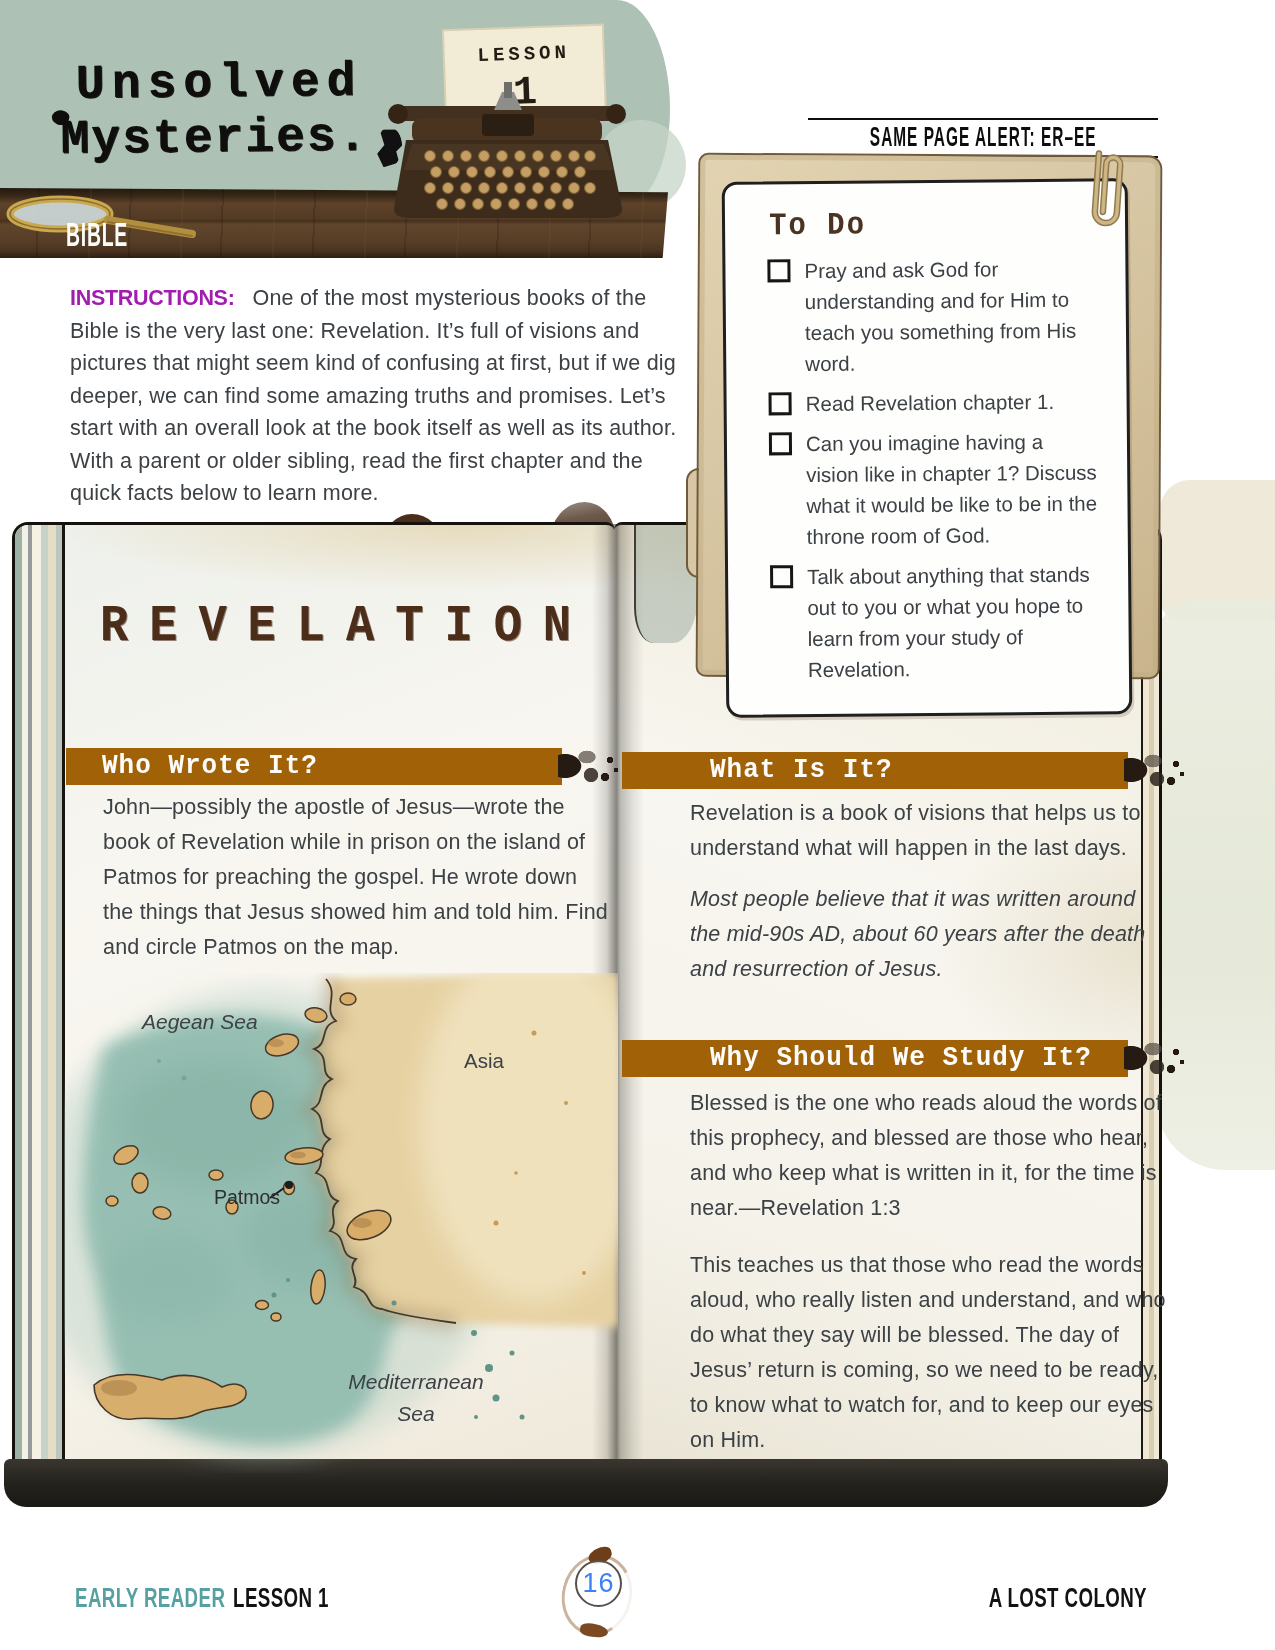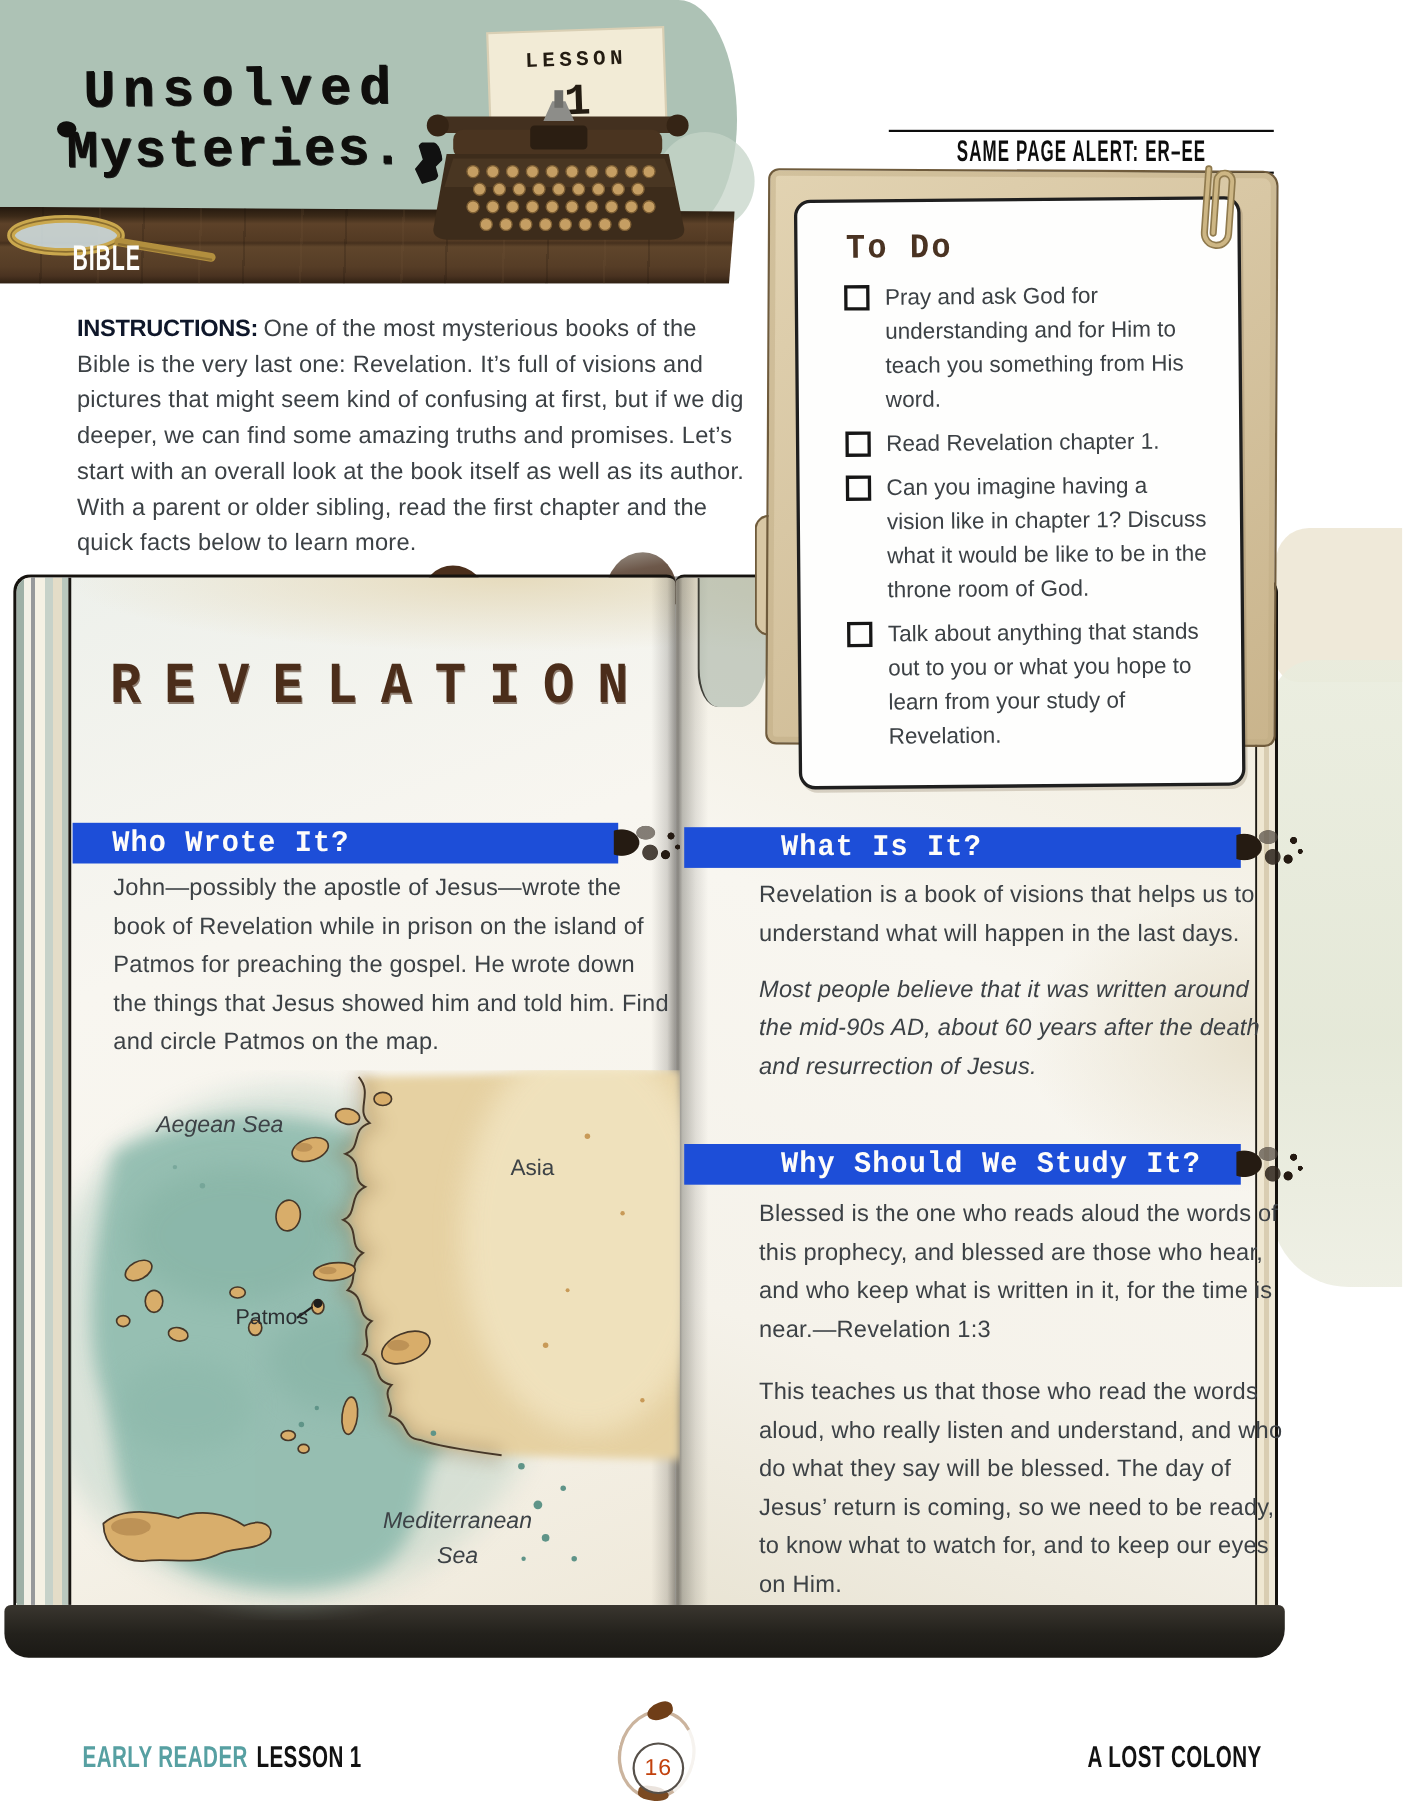--- a/index.html
+++ b/index.html
@@ -37,21 +37,21 @@
   .intro-title .cond { font-size:28px; letter-spacing:10px; transform:scale(.64,1.32); transform-origin:center; }
   .alert-box { position:absolute; right:117px; top:118px; z-index:6; padding:4px 6px 5px;
                border-top:2.5px solid #0d0d0d; border-bottom:2.5px solid #0d0d0d; color:#0d0d0d; }
   .alert-box .cond { font-size:23px; letter-spacing:1.5px; transform:scale(.67,1.18); transform-origin:center; }
   
   .typewriter { position:absolute; left:382px; top:10px; z-index:6; }
   .magnifier { position:absolute; left:4px; top:194px; z-index:7; }
   
   .instructions { position:absolute; left:70px; top:282px; width:618px; font-size:21.5px;
                   line-height:32.5px; color:#3c4145; letter-spacing:.2px; }
-  .instructions .ilabel { font-weight:700; color:#0f172a; letter-spacing:-.3px; margin-right:5px; }
+  .instructions .ilabel { font-weight:700; color:#a21caf; letter-spacing:-.3px; margin-right:18px; }
   
   .folder { position:absolute; left:697px; top:154px; width:464px; height:524px; z-index:40;
             background:linear-gradient(145deg,#e2d3b2 0%,#d8c7a4 40%,#c9b48c 100%);
             border:2.5px solid #6f5b3c; border-radius:10px 14px 10px 10px; transform:rotate(.3deg);
             box-shadow:inset 0 0 0 5px rgba(190,170,130,.45); }
   .folder-tab { position:absolute; left:686px; top:468px; width:26px; height:110px; z-index:39;
                 background:#d8c7a4; border:2.5px solid #6f5b3c; border-right:none; border-radius:13px 0 0 13px; }
   .todo-paper { position:absolute; left:724px; top:180px; width:406px; z-index:41;
                 background:#fefefd; border:3px solid #1f1f1f; border-radius:15px;
                 transform:rotate(-.5deg); padding:22px 26px 20px 42px;
@@ -98,21 +98,21 @@
            background:linear-gradient(to right, rgba(25,22,18,0) 0%, rgba(25,22,18,.16) 28%, rgba(25,22,18,.5) 47%, rgba(70,70,62,.34) 55%, rgba(25,22,18,.1) 78%, rgba(25,22,18,0) 100%); }
   .spine-top { position:absolute; left:634px; top:525px; width:64px; height:118px; z-index:11;
                background:rgba(152,168,155,.5); border-left:2px solid rgba(20,18,14,.75); border-radius:0 0 40% 30%; }
   .book-bottom { position:absolute; left:4px; top:1459px; width:1164px; height:48px; z-index:12;
                  background:linear-gradient(180deg,#3a362f 0%,#23211c 55%,#1b1915 100%);
                  border-radius:6px 6px 26px 22px; }
   
   .rev-title { position:absolute; left:100px; top:596px; z-index:13; font-family:"Liberation Mono", monospace;
                font-weight:700; font-size:47px; letter-spacing:21px; color:#4b2d1a;
                transform:scaleY(1.12); transform-origin:left top; text-shadow:1px 1px 0 rgba(60,30,10,.55); }
-  .banner { position:absolute; height:37px; background:#1d4ed8; z-index:13; }
+  .banner { position:absolute; height:37px; background:#a16207; z-index:13; }
   .banner .btxt { display:block; font-family:"Liberation Mono", monospace; font-weight:700; font-size:26px;
                   color:#fdfcfa; line-height:37px; letter-spacing:1px; transform:scaleY(1.05); transform-origin:left center; }
   .banner::after { content:""; position:absolute; right:-58px; top:0; width:62px; height:37px;
       background:
         radial-gradient(ellipse 27px 20px at 7px 18px, #251b12 58%, rgba(37,27,18,0) 62%),
         radial-gradient(ellipse 15px 11px at 29px 9px, rgba(82,74,66,.7) 55%, transparent 60%),
         radial-gradient(ellipse 13px 13px at 33px 27px, rgba(44,35,27,.85) 52%, transparent 58%),
         radial-gradient(circle 4.5px at 47px 29px, #241a12 85%, transparent 100%),
         radial-gradient(circle 3.5px at 52px 12px, #241a12 85%, transparent 100%),
         radial-gradient(circle 2.5px at 58px 22px, #241a12 85%, transparent 100%); }
@@ -134,24 +134,24 @@
   .footer-right { position:absolute; right:128px; top:1584px; z-index:50; }
   .footer-right .cond { font-size:24px; letter-spacing:.5px; transform:scale(.78,1.15); transform-origin:right center; color:#121212; }
   .pageno-wrap { position:absolute; left:560px; top:1552px; width:80px; height:90px; z-index:50; }
   .stain-ring { position:absolute; left:2px; top:2px; width:70px; height:82px; border-radius:50%;
                 border:3px solid rgba(140,90,40,.45); border-right-color:rgba(140,90,40,.08);
                 transform:rotate(14deg); }
   .stain-blob-top { position:absolute; left:28px; top:-4px; width:24px; height:15px; background:#6f3e18;
                 border-radius:60% 40% 50% 50%; transform:rotate(-18deg); }
   .stain-blob-bot { position:absolute; left:20px; top:72px; width:28px; height:13px; background:#7b4a22;
                 border-radius:45% 55% 60% 40%; transform:rotate(10deg); }
-  .pageno-circle { position:absolute; left:15px; top:32px; width:47px; height:47px; border-radius:50%;
+  .pageno-circle { position:absolute; left:15px; top:8px; width:47px; height:47px; border-radius:50%;
                 border:2px solid #56504a; background:rgba(255,255,255,.85);
                 display:flex; align-items:center; justify-content:center;
-                font-size:21px; color:#c2410c; letter-spacing:1px; }
+                font-size:27px; color:#3b82f6; letter-spacing:1px; }
 </style>
 </head>
 <body>
 
 <div class="page">
 
   <div class="teal-band"></div>
   <div class="teal-blob"></div>
   <div class="teal-soft"></div>
 

